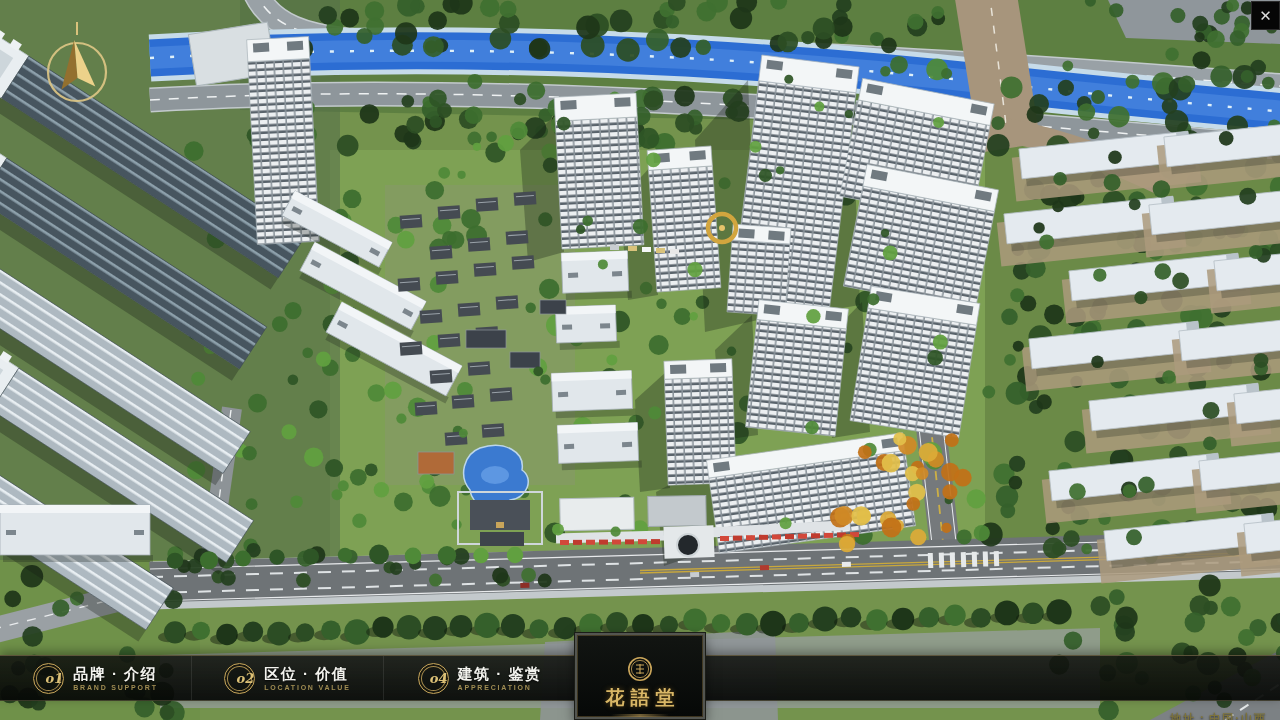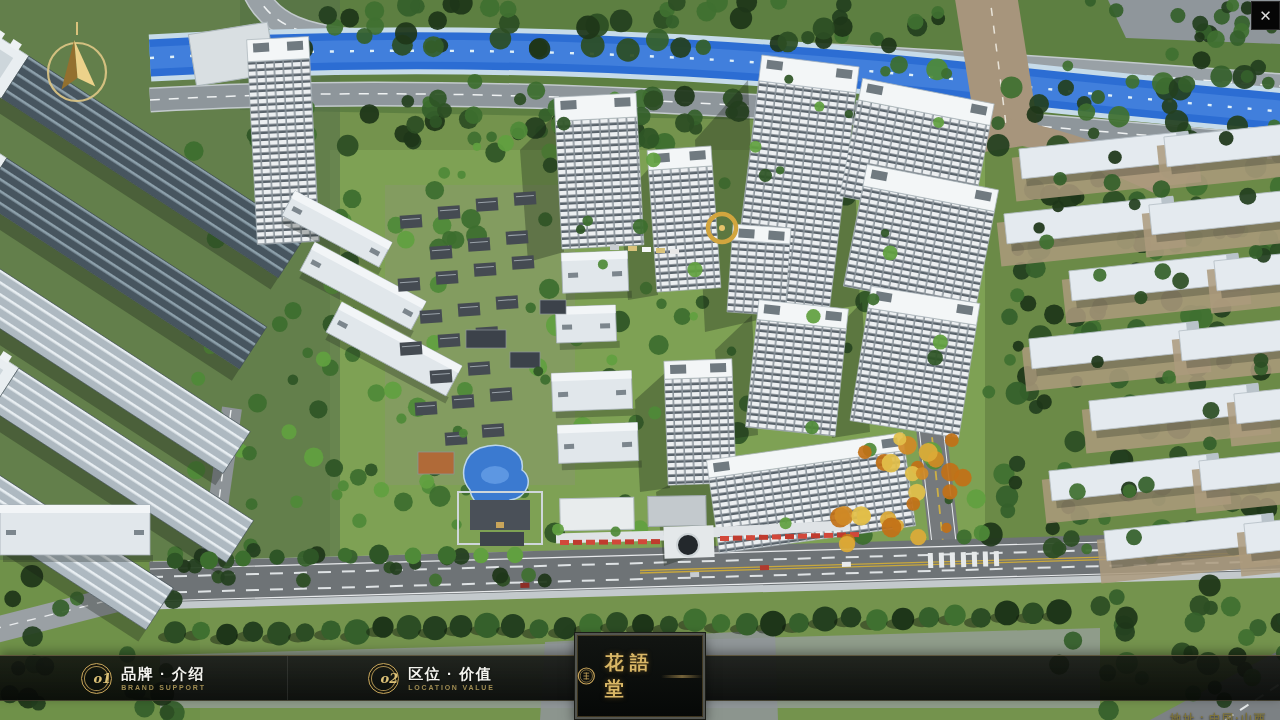--- a/index.html
+++ b/index.html
@@ -21,21 +21,21 @@
     box-shadow:inset 0 0 0 2px rgba(8,10,8,.9), inset 0 0 0 3px rgba(194,162,89,.85);
     color:#dcc177;font:italic 700 13px "DejaVu Serif",serif;background:rgba(10,12,9,.35);}
   .labels{display:flex;flex-direction:column;align-items:flex-start;}
   .zh{color:#f3f3ee;font-size:15px;font-weight:700;letter-spacing:1.5px;line-height:15px;text-shadow:0 1px 2px rgba(0,0,0,.85);}
   .en{color:#a08c52;font-size:7px;letter-spacing:1.8px;margin-top:3px;font-weight:700;}
   
   .logo-panel{flex:none;width:126px;height:82px;margin-top:-23px;z-index:6;cursor:pointer;
     background:linear-gradient(180deg,#121512,#060807);
     border:2px solid #535550;
     box-shadow:0 0 0 1px #1b1d18, inset 0 0 0 1px rgba(201,165,90,.28), 0 5px 12px rgba(0,0,0,.55);
-    display:flex;flex-direction:row;align-items:center;justify-content:center;gap:3px;}
+    display:flex;flex-direction:column;align-items:center;justify-content:flex-end;gap:3px;}
   .logo-title{color:#d9b766;font:700 19px "DejaVu Serif",serif;letter-spacing:6px;padding-left:6px;text-shadow:0 0 5px rgba(130,95,30,.7);}
   .logo-sub{width:58px;height:3px;border-radius:2px;background:linear-gradient(90deg,transparent,rgba(205,170,95,.55),transparent);}
   
   .address{position:absolute;right:13px;top:711px;font-size:11px;letter-spacing:2px;font-weight:700;color:rgba(128,117,58,.95);text-shadow:0 1px 2px rgba(0,0,0,.65);z-index:4;}
 </style>
 </head>
 <body>
 
 <div class="stage">
 
@@ -1285,20 +1285,29 @@
       </div>
       <div class="nav-item">
         <div class="badge">
             <span>o2</span>
           </div>
         <div class="labels">
             <div class="zh">区位 · 价值</div>
         <div class="en">LOCATION VALUE</div>
           </div>
       </div>
+      <div class="nav-item">
+        <div class="badge">
+            <span>o4</span>
+          </div>
+        <div class="labels">
+            <div class="zh">建筑 · 鉴赏</div>
+        <div class="en">APPRECIATION</div>
+          </div>
+      </div>
     </div>
 
     <div class="logo-panel">
       <svg width="26" height="26" viewBox="0 0 26 26">
         <circle cx="13" cy="13" r="11.2" fill="none" stroke="#c9a55a" stroke-width="1.6"></circle>
         <circle cx="13" cy="13" r="8.6" fill="none" stroke="#c9a55a" stroke-width=".8"></circle>
         <path d="M9,9 h8 M9,13 h8 M9,17 h8 M13,8 v10" stroke="#c9a55a" stroke-width="1.1" fill="none"></path>
       </svg>
       <div class="logo-title">花語堂</div>
       <div class="logo-sub"></div>

